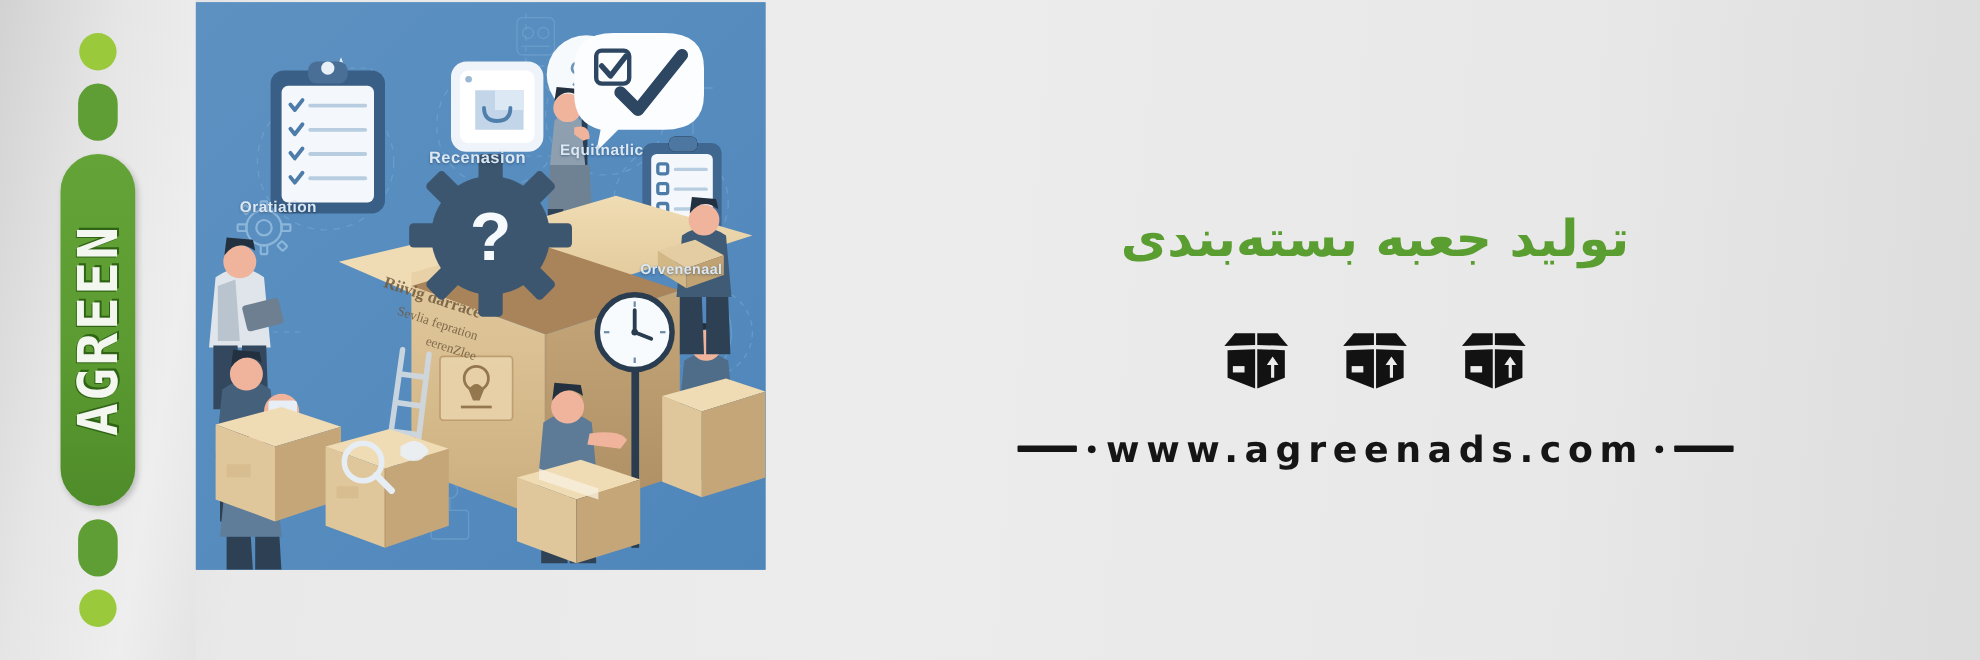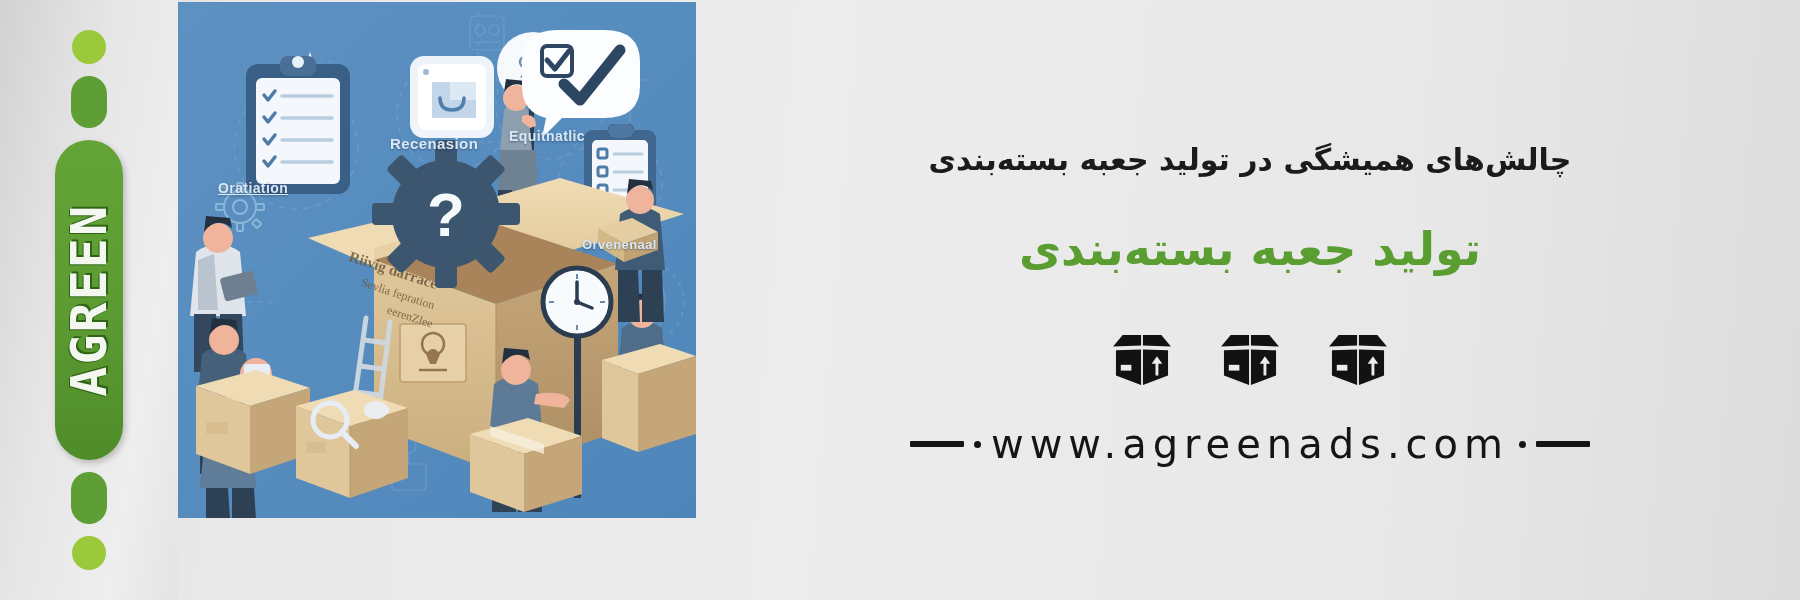--- a/index.html
+++ b/index.html
@@ -85,21 +85,21 @@
   .box-icon{width:62px;height:54px;}
   .url-row{
     display:flex;align-items:center;justify-content:center;gap:10px;
     margin-top:34px;direction:ltr;
   }
   .url-rule{
     width:54px;height:6px;background:#141414;border-radius:1px;
   }
   .url-dot{width:7px;height:7px;background:#141414;border-radius:50%;}
   .url-text{
-    font-size:40px;font-weight:400;color:#151515;letter-spacing:6px;
+    font-size:33px;font-weight:700;color:#151515;letter-spacing:6px;
     font-family:"DejaVu Sans","Liberation Sans",sans-serif;direction:ltr;
     white-space:nowrap;
   }
 </style>
 </head>
 <body>
 
 <div class="banner">
 
   <div class="logo-rail">
@@ -395,29 +395,28 @@
         <path d="M460 372 L518 354 L518 432 L460 450 Z" fill="#c5a679"></path>
       </g>
 
       <g>
         <circle cx="152" cy="418" r="17" fill="none" stroke="#e6edf4" stroke-width="5"></circle>
         <path d="M164 430 l14 14" stroke="#e6edf4" stroke-width="6" stroke-linecap="round"></path>
       </g>
       <path d="M186 404 q16 -12 26 4 q-10 16 -26 4z" fill="#e9f0f7" opacity=".9"></path>
     </svg>
 
-    <div class="illo-label" style="left:40px;top:178px;font-size:14px;text-decoration:underline;">Oratiation</div>
+    <div class="illo-label" style="left:40px;top:178px;font-size:14px;">Oratiation</div>
     <div class="illo-label" style="left:212px;top:133px;font-size:15px;">Recenasion</div>
     <div class="illo-label" style="left:331px;top:126px;font-size:14px;">Equitnatlic</div>
     <div class="illo-label" style="left:404px;top:235px;font-size:13px;">Orvenenaal</div>
   </div>
 
   <div class="content">
 
-    <div class="kicker">چالش‌های همیشگی در تولید جعبه بسته‌بندی</div>
 
     <div class="headline">تولید جعبه بسته‌بندی</div>
 
     <div class="box-icons">
       <svg class="box-icon" viewBox="0 0 64 56">
         <path d="M2 14 L12 2 L31 2 L31 13 Z" fill="#121212"></path>
         <path d="M62 14 L52 2 L33 2 L33 13 Z" fill="#121212"></path>
         <path d="M5 18 L31 17 L31 54 L5 44 Z" fill="#121212"></path>
         <path d="M59 18 L33 17 L33 54 L59 44 Z" fill="#121212"></path>
         <rect x="10" y="33" width="11" height="6" fill="#ececec"></rect>

